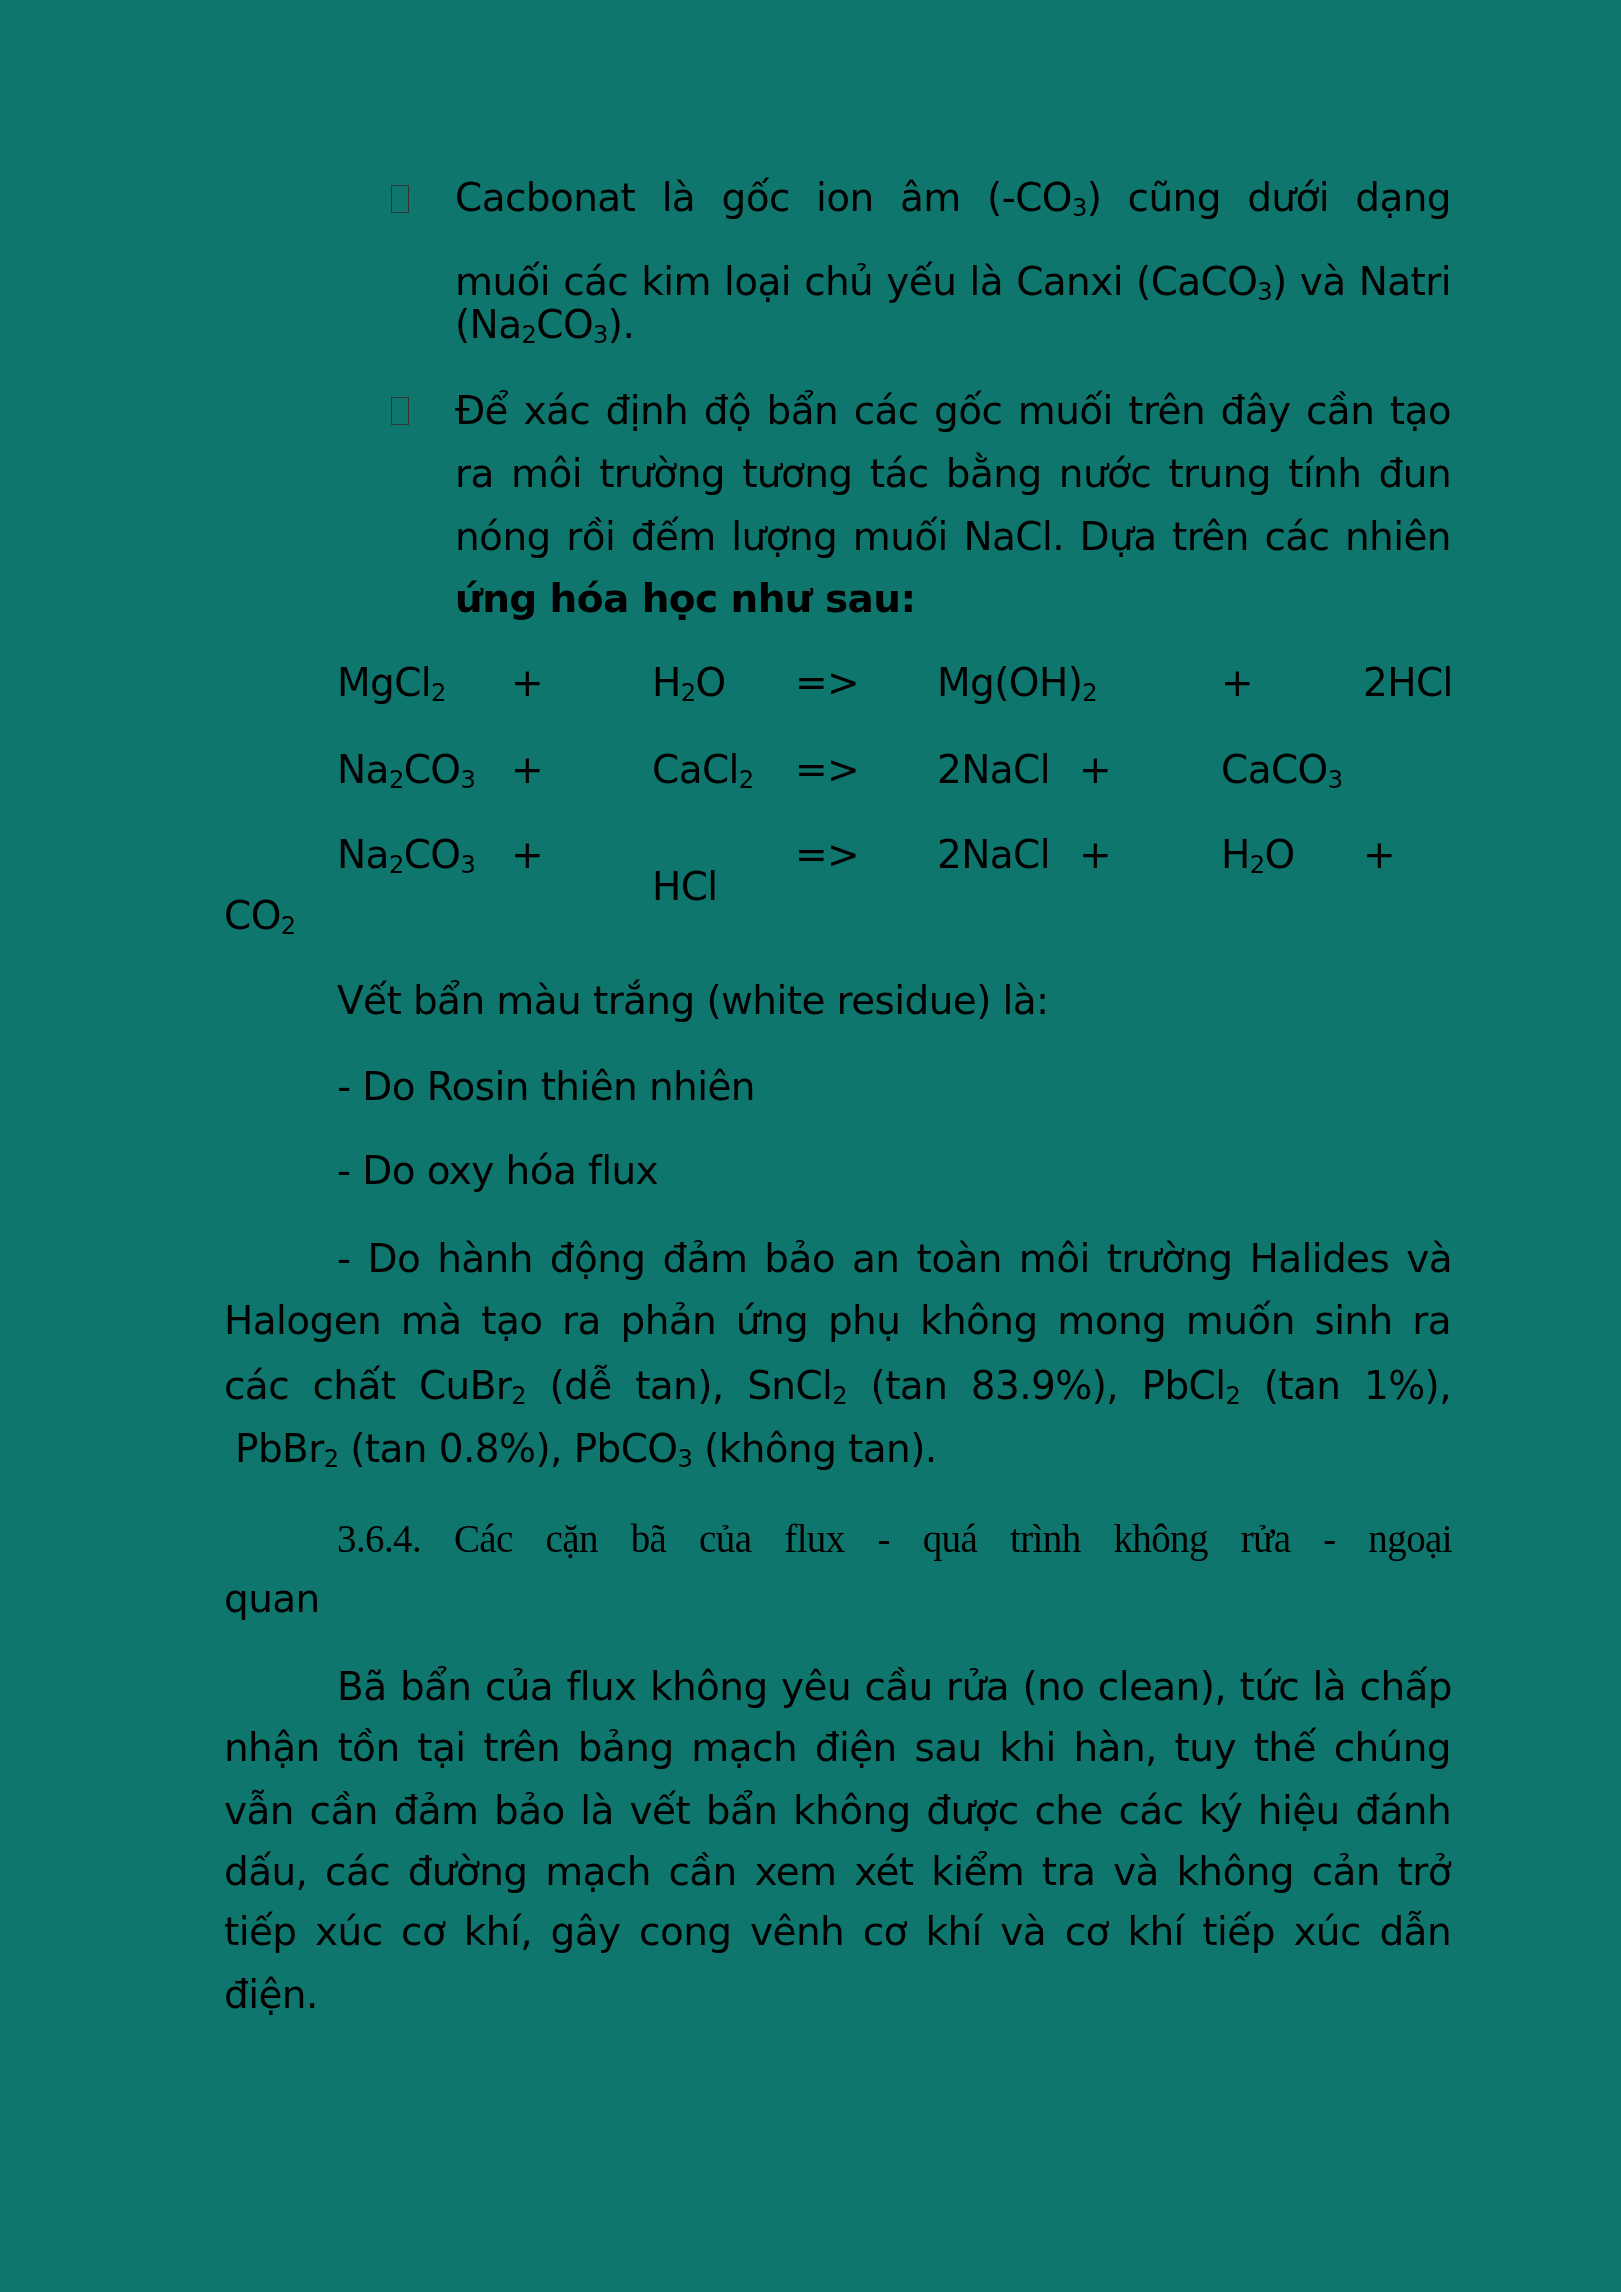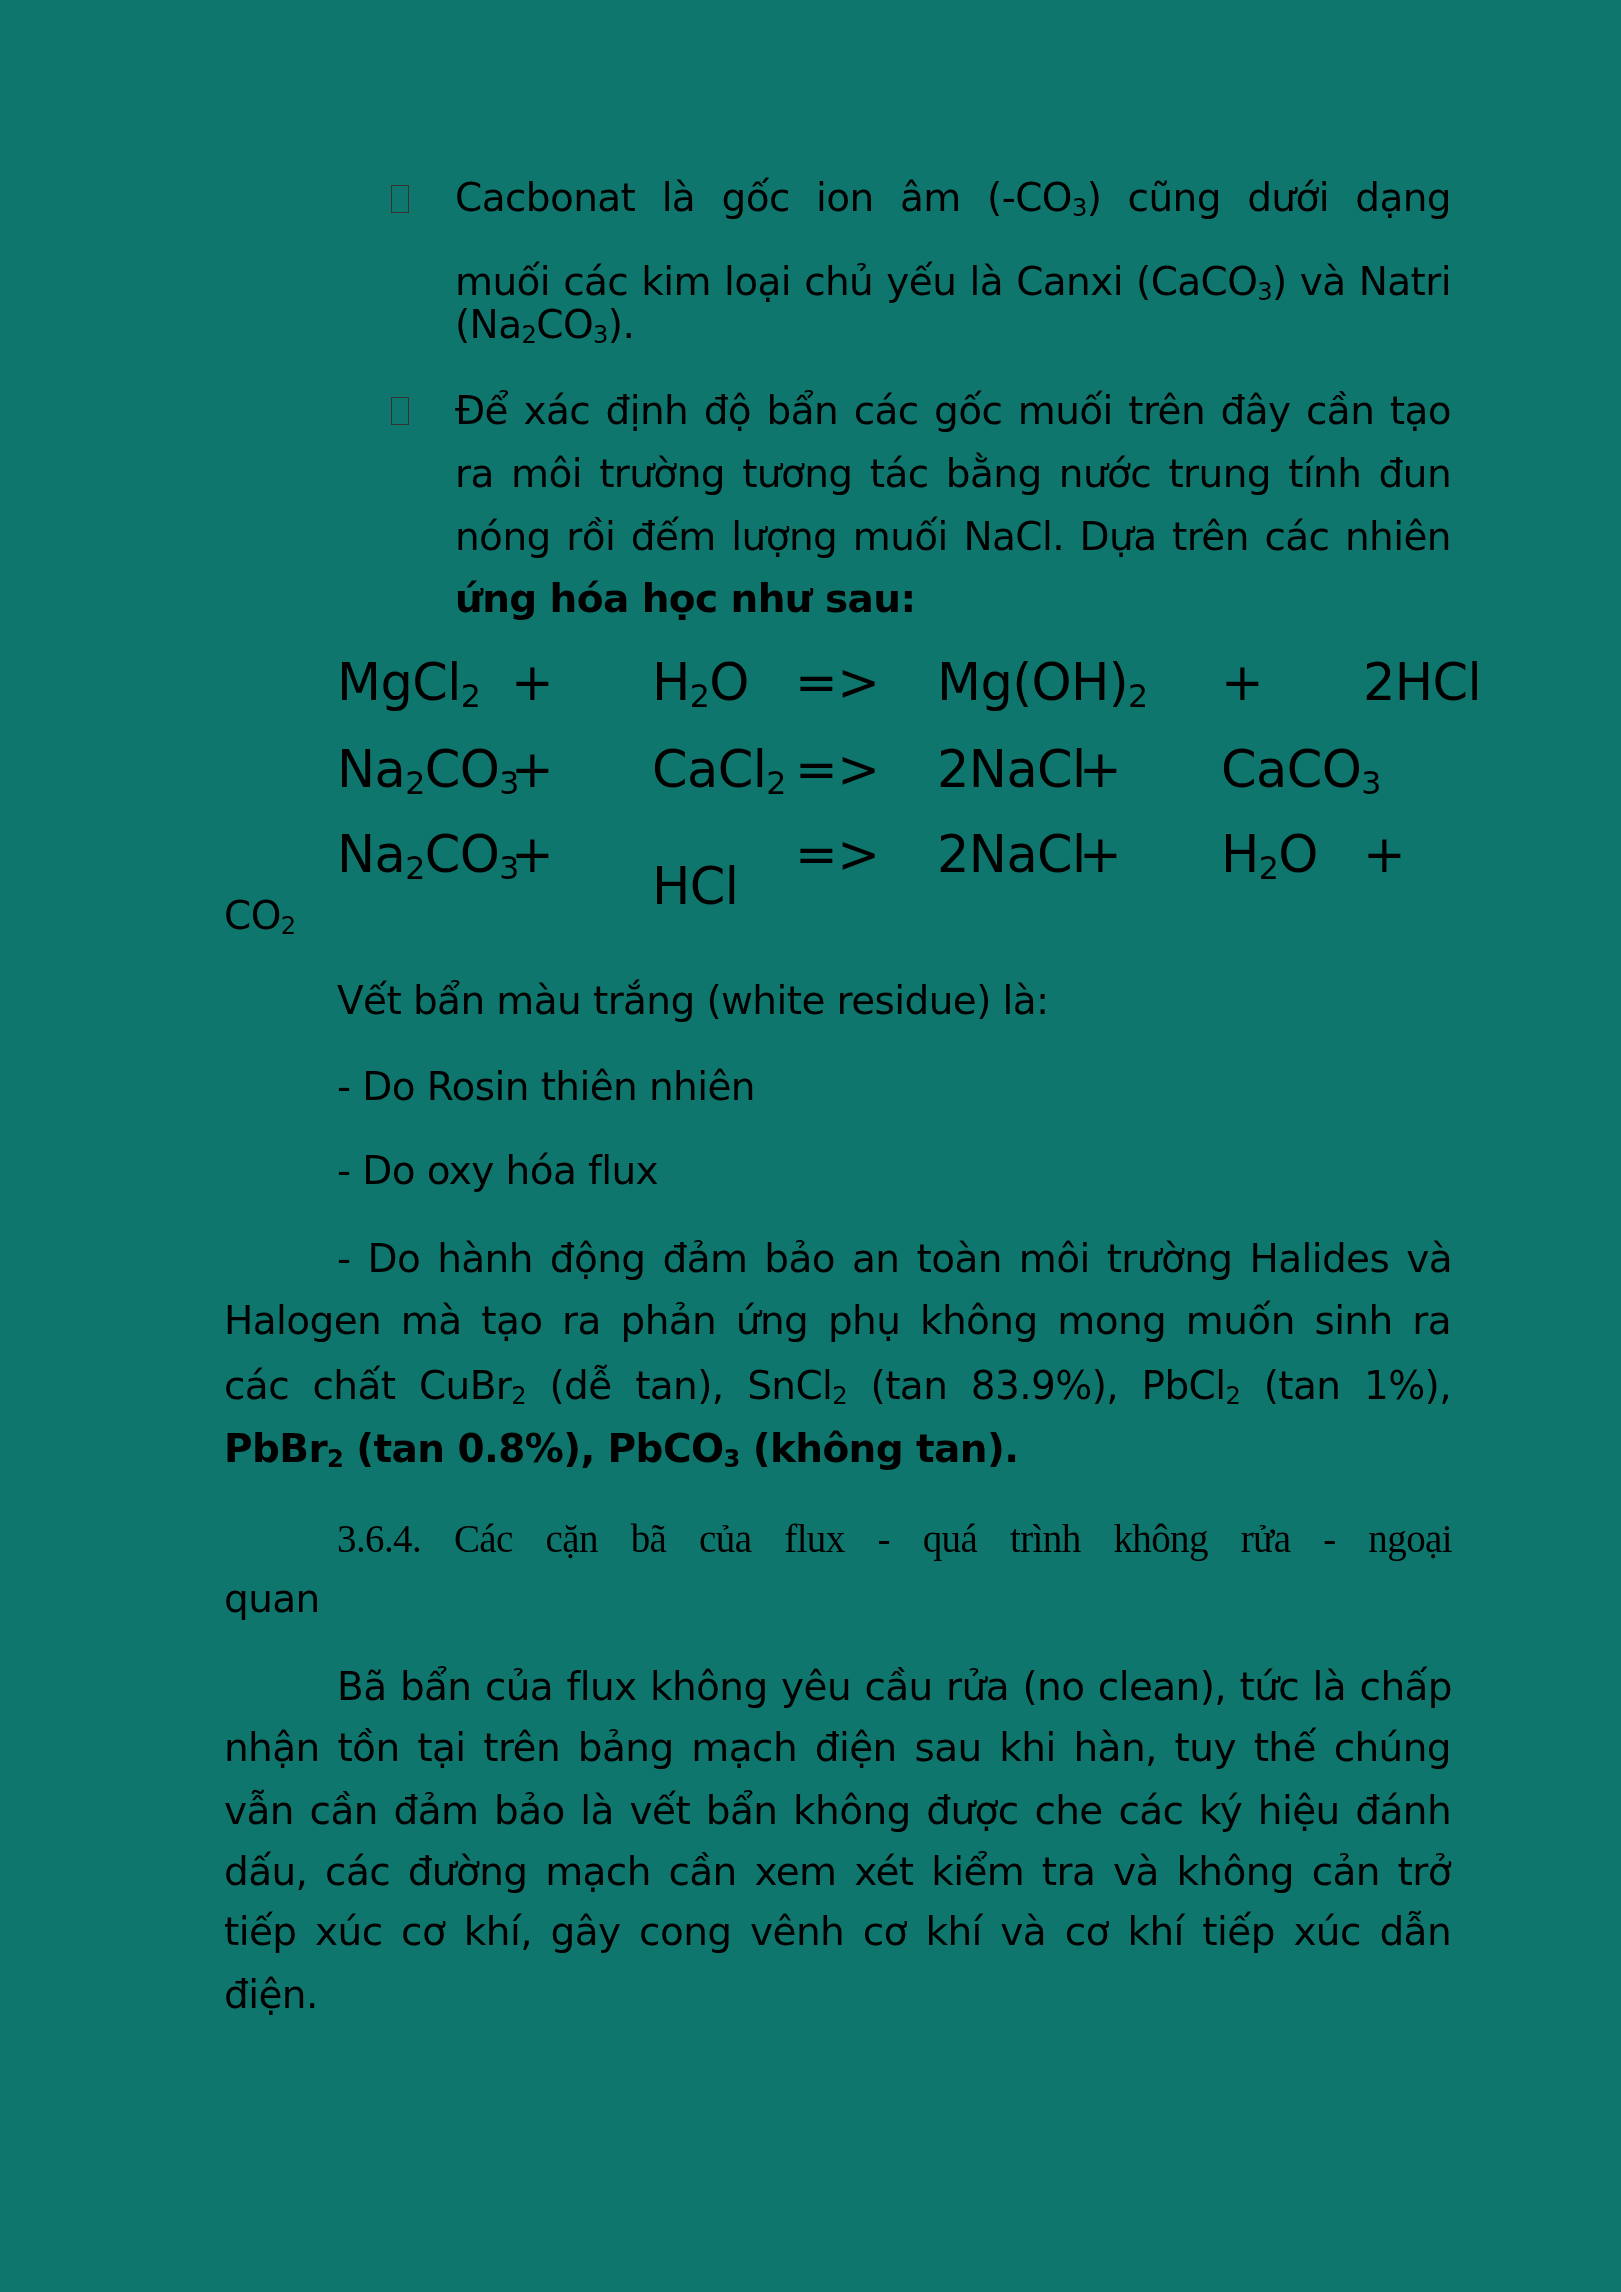--- a/index.html
+++ b/index.html
@@ -3,21 +3,21 @@
 <meta charset="utf-8">
 <style>
   html, body { margin: 0; padding: 0; background: #ffffff; }
   body { width: 1621px; height: 2292px; position: relative; overflow: hidden;
          font-family: "DejaVu Sans", sans-serif; color: #000; }
   .page { position: absolute; left: 0; top: 0; width: 1621px; height: 2292px; background:#0f766e; }
   .line { position: absolute; font-size: 39px; line-height: 47px; white-space: nowrap; letter-spacing: -0.6px; }
   .just { text-align: justify; text-align-last: justify; white-space: normal; }
   .bullet-box { position: absolute; width: 18px; height: 28px; border: 1.4px solid #333; box-sizing: border-box; }
   sub { font-size: 0.62em; vertical-align: -0.22em; line-height: 0; }
-  .eq { position: absolute; font-size: 51px; line-height: 47px; white-space: nowrap; letter-spacing: -0.6px; }
+  .eq { position: absolute; font-size: 39px; line-height: 47px; white-space: nowrap; letter-spacing: -0.6px; }
 </style>
 </head>
 <body>
 
 <div class="page">
 
   <span class="bullet-box" style="left:391px; top:185px;"></span>
   <div class="line just" style="left:455px; width:996px; top:174px;">Cacbonat là gốc ion âm (-CO<sub>3</sub>) cũng dưới dạng</div>
   <div class="line just" style="left:455px; width:996px; top:238px;margin-top:20px;">muối các kim loại chủ yếu là Canxi (CaCO<sub>3</sub>) và Natri</div>
   <div class="line" style="left:455px; top:301px;">(Na<sub>2</sub>CO<sub>3</sub>).</div>
@@ -58,21 +58,21 @@
   </div>
   <div class="line" style="left:224px; top:892px;">CO<sub>2</sub></div>
 
   <div class="line" style="left:337px; top:977px;">Vết bẩn màu trắng (white residue) là:</div>
   <div class="line" style="left:337px; top:1063px;">- Do Rosin thiên nhiên</div>
   <div class="line" style="left:337px; top:1147px;">- Do oxy hóa flux</div>
 
   <div class="line just" style="left:337px; width:1115px; top:1235px;">- Do hành động đảm bảo an toàn môi trường Halides và</div>
   <div class="line just" style="left:224px; width:1227px; top:1297px;">Halogen mà tạo ra phản ứng phụ không mong muốn sinh ra</div>
   <div class="line just" style="left:224px; width:1227px; top:1362px;">các chất CuBr<sub>2</sub> (dễ tan), SnCl<sub>2</sub> (tan 83.9%), PbCl<sub>2</sub> (tan 1%),</div>
-  <div class="line" style="left:224px; top:1425px;font-weight:bold;">PbBr<sub>2</sub> (tan 0.8%), PbCO<sub>3</sub> (không tan).</div>
+  <div class="line" style="left:235px; top:1425px;">PbBr<sub>2</sub> (tan 0.8%), PbCO<sub>3</sub> (không tan).</div>
 
   <div class="line just" style="left:337px; width:1115px; top:1515px;font-family:Liberation Serif, serif;">3.6.4. Các cặn bã của flux - quá trình không rửa - ngoại</div>
   <div class="line" style="left:224px; top:1575px;">quan</div>
 
   <div class="line just" style="left:337px; width:1115px; top:1663px;">Bã bẩn của flux không yêu cầu rửa (no clean), tức là chấp</div>
   <div class="line just" style="left:224px; width:1227px; top:1724px;">nhận tồn tại trên bảng mạch điện sau khi hàn, tuy thế chúng</div>
   <div class="line just" style="left:224px; width:1227px; top:1787px;">vẫn cần đảm bảo là vết bẩn không được che các ký hiệu đánh</div>
   <div class="line just" style="left:224px; width:1227px; top:1848px;">dấu, các đường mạch cần xem xét kiểm tra và không cản trở</div>
   <div class="line just" style="left:224px; width:1227px; top:1908px;">tiếp xúc cơ khí, gây cong vênh cơ khí và cơ khí tiếp xúc dẫn</div>
   <div class="line" style="left:224px; top:1971px;">điện.</div>

